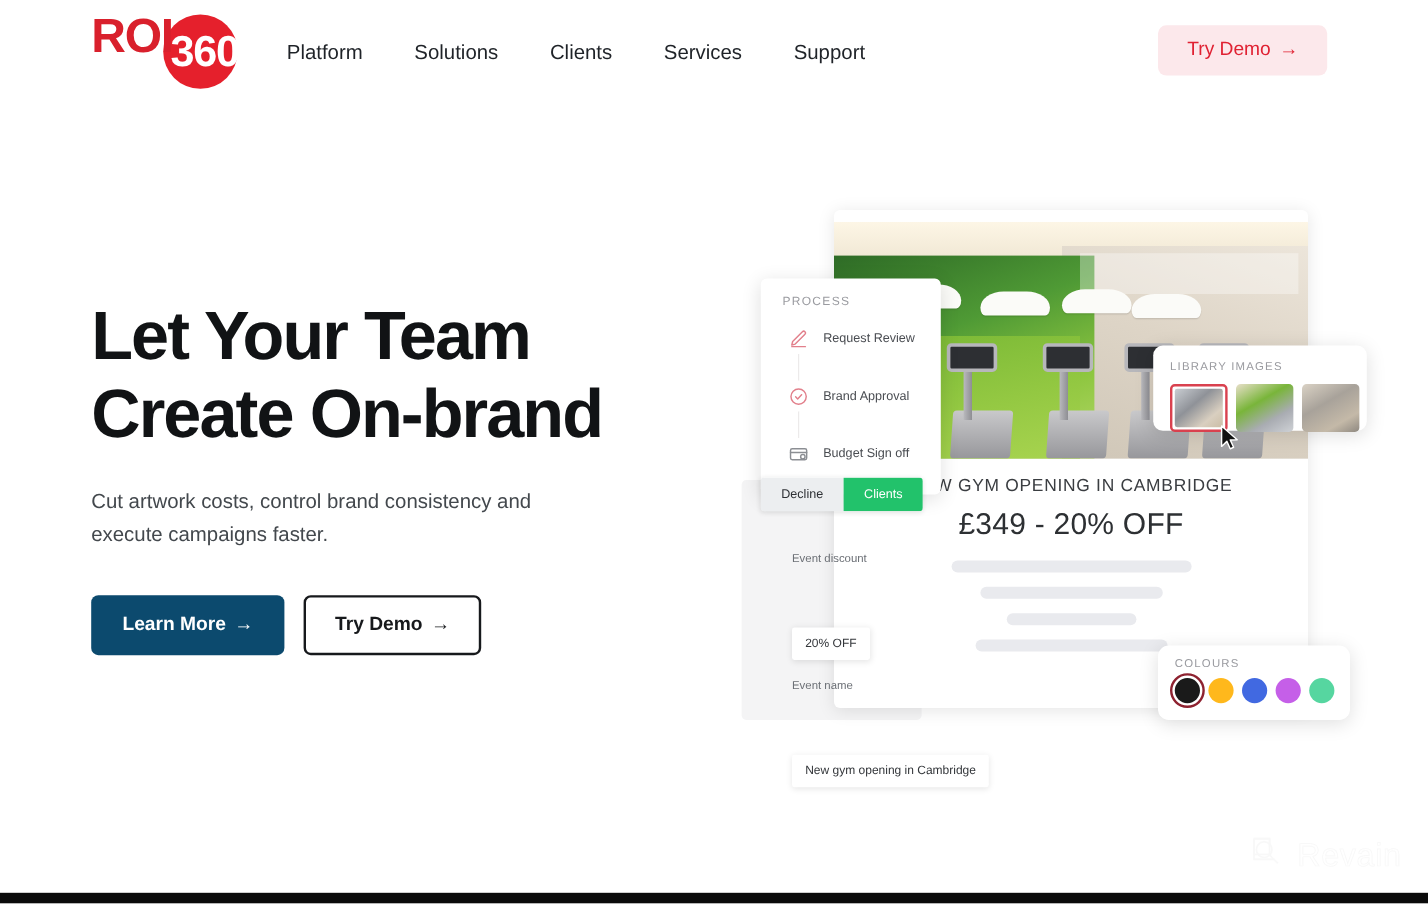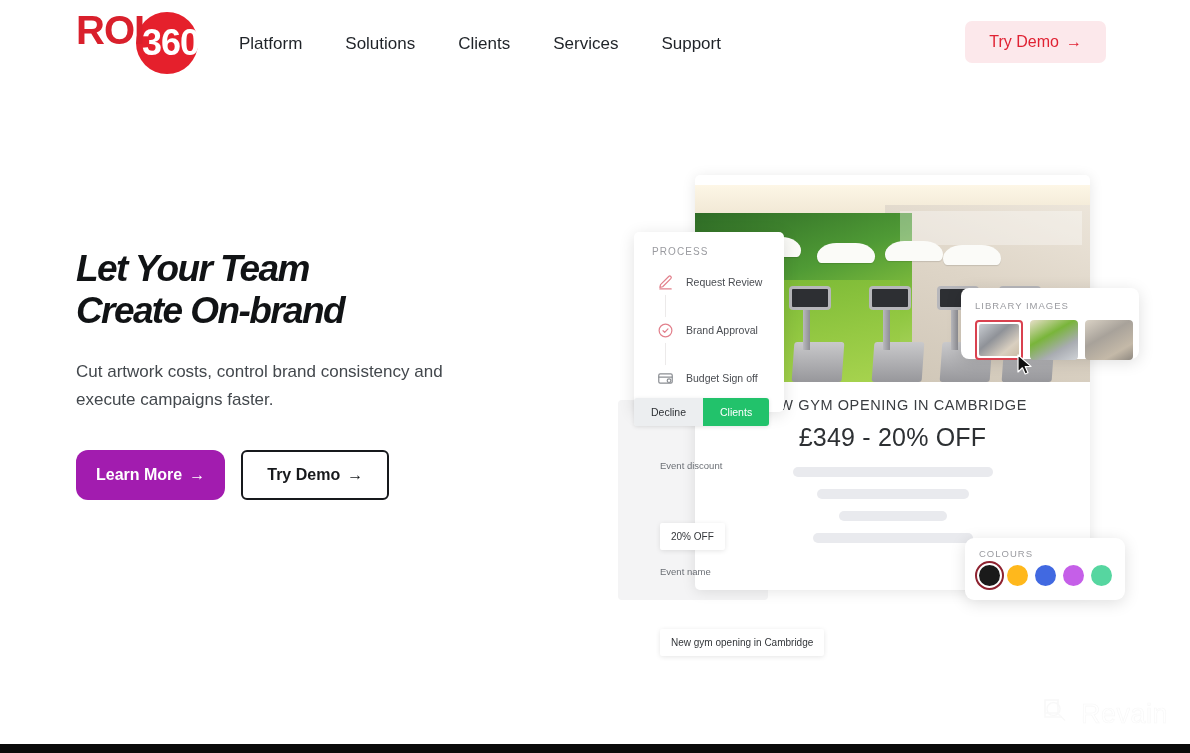--- a/index.html
+++ b/index.html
@@ -47,31 +47,31 @@
   .demo-pill {
     position: absolute; right: 84px; top: 21px;
     background: #FCE8EB; color: #E02233;
     border-radius: 7px; padding: 12px 24px;
     font-size: 16px; cursor: pointer; white-space: nowrap;
   }
 
   
   .hero-left { position: absolute; left: 76px; top: 248px; width: 500px; }
   .headline {
-    font-size: 37px; font-weight: bold; color: #111315;
-    line-height: 1.14; letter-spacing: -1.6px; font-style: italic;
+    font-size: 57px; font-weight: bold; color: #111315;
+    line-height: 1.14; letter-spacing: -1.6px;
   }
   .subhead {
     margin-top: 26px; font-size: 17px; color: #43484d;
     line-height: 1.65; max-width: 400px;
   }
   .cta-row { margin-top: 36px; display: flex; gap: 16px; align-items: center; }
   .btn-primary {
-    background: #a21caf; color: #fff; border-radius: 12px;
-    padding: 16px 20px; font-size: 16px; font-weight: bold;
+    background: #0c4a6e; color: #fff; border-radius: 6px;
+    padding: 16px 26px; font-size: 16px; font-weight: bold;
     cursor: pointer; white-space: nowrap;
   }
   .btn-outline {
     background: #fff; color: #17191c; border: 2px solid #17191c;
     border-radius: 6px; padding: 14px 24px; font-size: 16px;
     font-weight: bold; cursor: pointer; white-space: nowrap;
   }
   .arrow { margin-left: 7px; }
 
   

